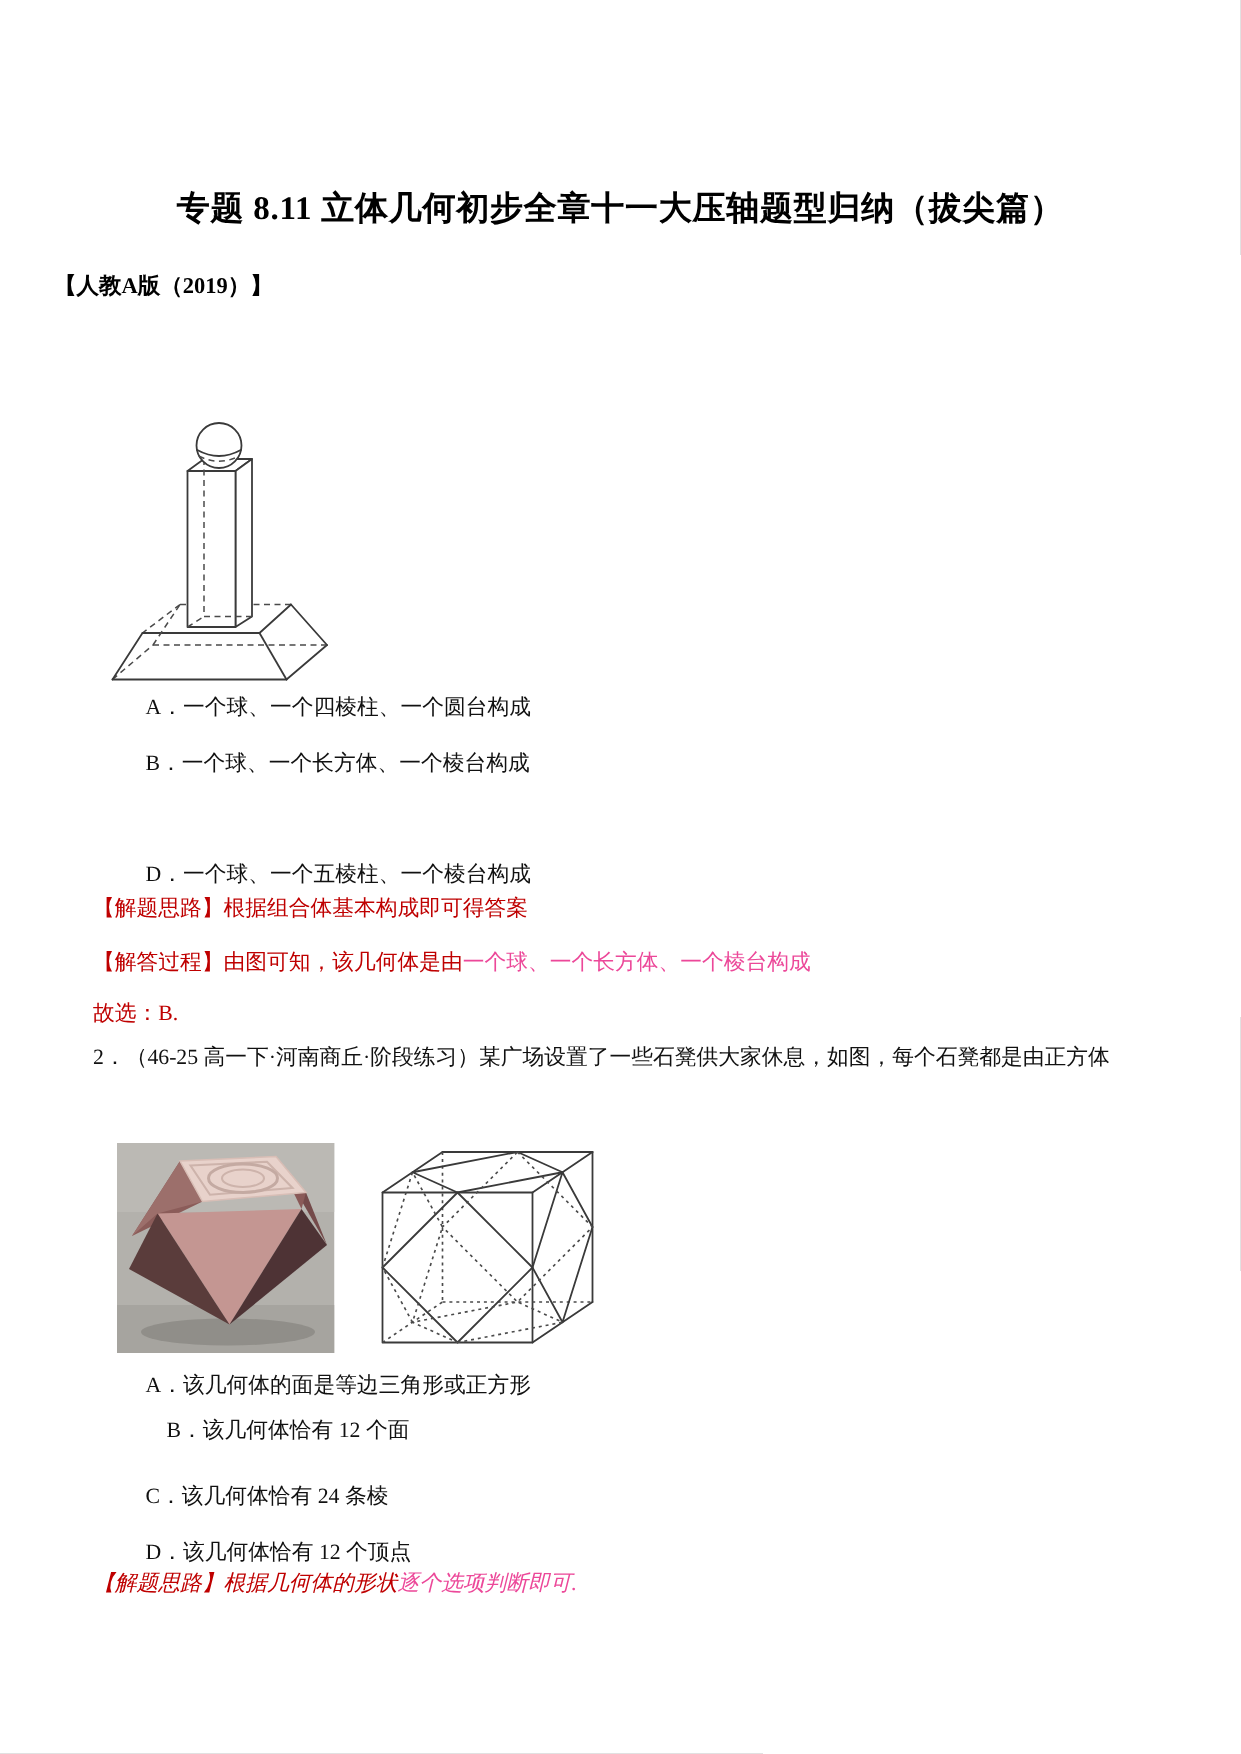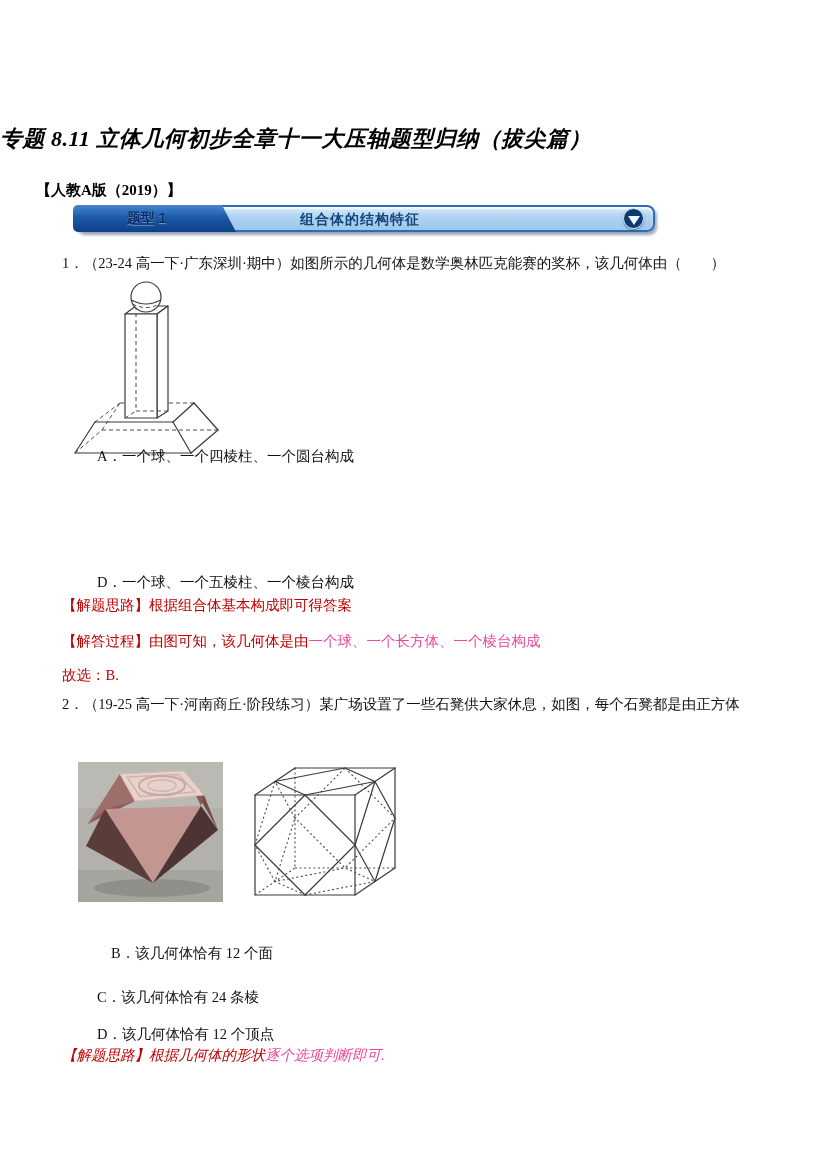--- a/index.html
+++ b/index.html
@@ -3,21 +3,21 @@
 <meta charset="utf-8">
 <style>
   * { margin:0; padding:0; box-sizing:border-box; }
   body { background:#888; font-family:"Liberation Serif", serif; }
   .page {
     position:relative; width:827px; height:1169px; margin:0 auto;
     background:#ffffff; overflow:hidden; color:#000;
   }
   .doc-title {
     position:absolute; top:124px; left:0; width:100%;
-    text-align:left; font-size:22px; font-weight:bold; letter-spacing:.5px;font-style:italic;
+    text-align:center; font-size:22px; font-weight:bold; letter-spacing:.5px;
   }
   .doc-edition {
     position:absolute; top:181px; left:0; width:100%;
     text-align:left; font-size:15px; font-weight:bold;margin-left:36px;
   }
   
   .banner { position:absolute; left:73px; top:205px; width:582px; height:27px; }
   .banner-panel {
     position:absolute; left:2px; top:0; width:580px; height:27px;
     background:linear-gradient(180deg,#d9ecfb 0%,#b2d4f1 40%,#9cc7ec 100%);
@@ -60,30 +60,21 @@
   svg .wf  { fill:#ffffff; }
 </style>
 </head>
 <body>
 
 <div class="page">
 
   <div class="doc-title">专题 8.11 立体几何初步全章十一大压轴题型归纳（拔尖篇）</div>
   <div class="doc-edition">【人教A版（2019）】</div>
 
-  <div class="banner">
-    <div class="banner-panel"></div>
-    <div class="banner-tag">题型 1</div>
-    <div class="banner-name">组合体的结构特征</div>
-    <div class="banner-icon">
-        <span class="tri"></span>
-      </div>
-  </div>
 
-  <div class="t" style="left:62px; top:254px;">1．（23-24 高一下·广东深圳·期中）如图所示的几何体是数学奥林匹克能赛的奖杯，该几何体由（　　）</div>
 
   <svg class="fig" style="left:73px; top:280px;" width="258" height="178" viewBox="0 0 258 178">
 
     <line class="dsh" x1="121" y1="123" x2="47" y2="123"></line>
     <line class="dsh" x1="47" y1="123" x2="22" y2="142"></line>
     <line class="sol" x1="22" y1="142" x2="100" y2="142"></line>
     <line class="sol" x1="100" y1="142" x2="121" y2="123"></line>
     <line class="sol" x1="2" y1="173" x2="118" y2="173"></line>
     <line class="sol" x1="118" y1="173" x2="145" y2="150"></line>
     <line class="dsh" x1="145" y1="150" x2="29" y2="150"></line>
@@ -98,28 +89,29 @@
     <polygon class="wf sol" points="52,34 84,34 84,138 52,138"></polygon>
     <line class="dsh" x1="63" y1="26" x2="63" y2="131"></line>
     <line class="dsh" x1="63" y1="131" x2="95" y2="131"></line>
     <line class="dsh" x1="52" y1="138" x2="63" y2="131"></line>
 
     <circle class="wf sol" cx="73" cy="17" r="15"></circle>
     <path class="sol" d="M58.5,20 Q73,28 87.5,20"></path>
     <path class="dsh" d="M59.5,24 Q73,31 86.5,24"></path>
   </svg>
 
-  <div class="t opt" style="top:447px;text-align:right;">A．一个球、一个四棱柱、一个圆台构成</div>
+  <div class="t opt" style="top:462px;text-align:right;">A．一个球、一个四棱柱、一个圆台构成</div>
+  <div class="t opt" style="top:499px;">B．一个球、一个长方体、一个棱台构成</div>
   <div class="t opt" style="top:573px;text-align:center;">D．一个球、一个五棱柱、一个棱台构成</div>
 
   <div class="t red" style="left:62px; top:596px;text-align:center;"><span>【解题思路】</span><span>根据组合体基本构成即可得答案</span></div>
   <div class="t red" style="left:62px; top:632px;"><span>【解答过程】</span><span>由图可知，该几何体是由</span><span class="hl">一个球、一个长方体、一个棱台构成</span></div>
   <div class="t red" style="left:62px; top:666px;">故选：B.</div>
 
-  <div class="t" style="left:62px; top:695px;">2．（19-25 高一下·河南商丘·阶段练习）某广场设置了一些石凳供大家休息，如图，每个石凳都是由正方体</div>
+  <div class="t" style="left:62px; top:695px;">2．（46-25 高一下·河南商丘·阶段练习）某广场设置了一些石凳供大家休息，如图，每个石凳都是由正方体</div>
 
   <svg class="fig" style="left:78px; top:762px;" width="145" height="140" viewBox="0 0 145 140">
     <rect x="0" y="0" width="145" height="140" fill="#b3b1ac"></rect>
     <rect x="0" y="0" width="145" height="46" fill="#bdbbb6" opacity=".8"></rect>
     <rect x="0" y="108" width="145" height="32" fill="#a3a19c" opacity=".8"></rect>
     <ellipse cx="74" cy="126" rx="58" ry="9" fill="#7e7c77" opacity=".55"></ellipse>
 
     <polygon points="42,12 57,39 10,62" fill="#8b5c59"></polygon>
     <polygon points="106,9 126,33 140,68" fill="#744a4a"></polygon>
     <polygon points="27,47 123,44 75,121" fill="#c49692"></polygon>
@@ -149,19 +141,20 @@
 
     <polygon class="sol" points="62,33 112,83 62,133 12,83"></polygon>
     <polygon class="sol" points="62,33 132,19.5 102,6 32,19.5"></polygon>
     <polygon class="sol" points="132,19.5 152,56 132,119.5 112,83"></polygon>
 
     <polygon class="dot" points="62,133 132,119.5 102,106 32,119.5"></polygon>
     <polygon class="dot" points="12,83 32,19.5 52,56 32,119.5"></polygon>
     <polygon class="dot" points="102,6 152,56 102,106 52,56"></polygon>
   </svg>
 
+  <div class="t opt" style="top:914px;">A．该几何体的面是等边三角形或正方形</div>
   <div class="t opt" style="top:944px;margin-left:14px;">B．该几何体恰有 12 个面</div>
   <div class="t opt" style="top:988px;">C．该几何体恰有 24 条棱</div>
   <div class="t opt" style="top:1025px;">D．该几何体恰有 12 个顶点</div>
 
   <div class="t red" style="left:62px; top:1046px;font-style:italic;"><span>【解题思路】</span><span>根据几何体的形状</span><span class="hl">逐个选项判断即可.</span></div>
 
 </div>
 
 </body></html>

